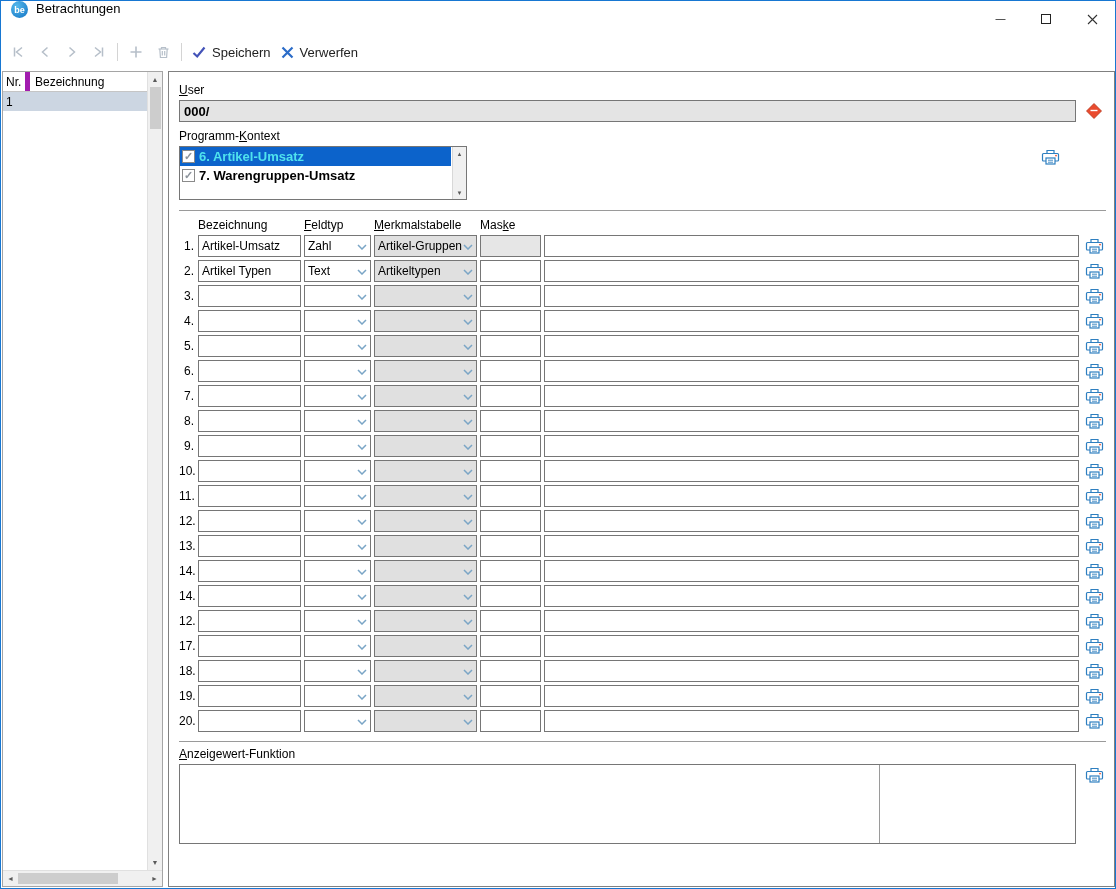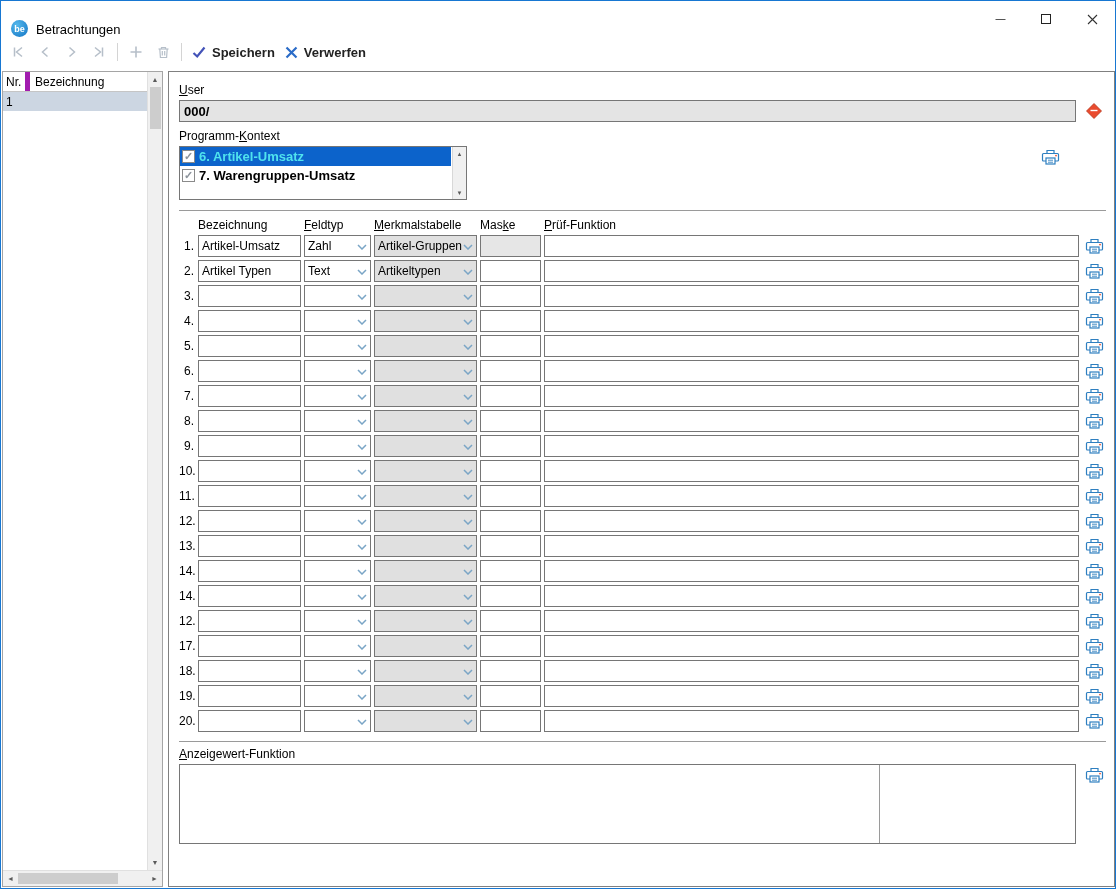--- a/index.html
+++ b/index.html
@@ -11,33 +11,33 @@
     overflow: hidden;
   }
   .window {
     width: 1116px; height: 889px;
     border: 1px solid #1777d2;
     background: #ffffff;
     position: relative;
     display: flex; flex-direction: column;
   }
   
-  .titlebar { height: 36px; display: flex; align-items: flex-end; padding-left: 10px; flex: 0 0 auto; }
+  .titlebar { height: 36px; display: flex; align-items: flex-start; padding-left: 10px; flex: 0 0 auto; }
   .app-badge {
     width: 17px; height: 17px; border-radius: 50%;
     background: radial-gradient(circle at 35% 30%, #55b9ec, #1273c4);
     color: #fff; font-size: 9px; font-weight: bold;
     display: flex; align-items: center; justify-content: center;
   }
   .title-text { margin-left: 8px; font-size: 13px; color: #000; }
   .win-controls { margin-left: auto; display: flex; height: 100%; }
   .win-btn { width: 46px; height: 100%; display: flex; align-items: center; justify-content: center; color: #222; font-size: 13px; }
   .win-btn .sq { width: 10px; height: 10px; border: 1px solid #222; display: block; }
   
-  .toolbar { height: 30px; display: flex; align-items: center; padding: 0 8px; gap: 9px; flex: 0 0 auto; font-weight: bold; }
+  .toolbar { height: 30px; display: flex; align-items: center; padding: 0 8px; gap: 9px; flex: 0 0 auto; }
   .tb-icon { display: flex; align-items: center; justify-content: center; width: 18px; height: 18px; }
   .tb-sep { width: 1px; height: 18px; background: #d4d4d4; }
   .tb-action { display: flex; align-items: center; gap: 5px; font-size: 13px; color: #222; }
   
   .content { flex: 1; display: flex; padding: 4px 0 1px 1px; min-height: 0; }
   
   .left-panel {
     width: 161px; border: 1px solid #a5a5a5; background: #fff;
     position: relative; flex: 0 0 auto;
   }
@@ -283,21 +283,20 @@
 
       <div class="hr-sep"></div>
 
       <div class="grid-section">
         <div class="grid-head">
           <span></span>
           <span>Bezeichnung</span>
           <span><u>F</u>eldtyp</span>
           <span><u>M</u>erkmalstabelle</span>
           <span>Mas<u>k</u>e</span>
-          <span><u>P</u>rüf-Funktion</span>
           <span></span>
         </div>
         <div id="grid-rows">
   <div class="grid-row">
     <div class="row-num">1.</div>
     <input class="cell-input" value="Artikel-Umsatz" style="">
     <div class="combo">
       <span>Zahl</span>
       <svg class="chev" width="10" height="6" viewBox="0 0 10 6" fill="none" stroke="#7aa5c6" stroke-width="1.5">
                   <path d="M1 1l4 4 4-4"></path>

